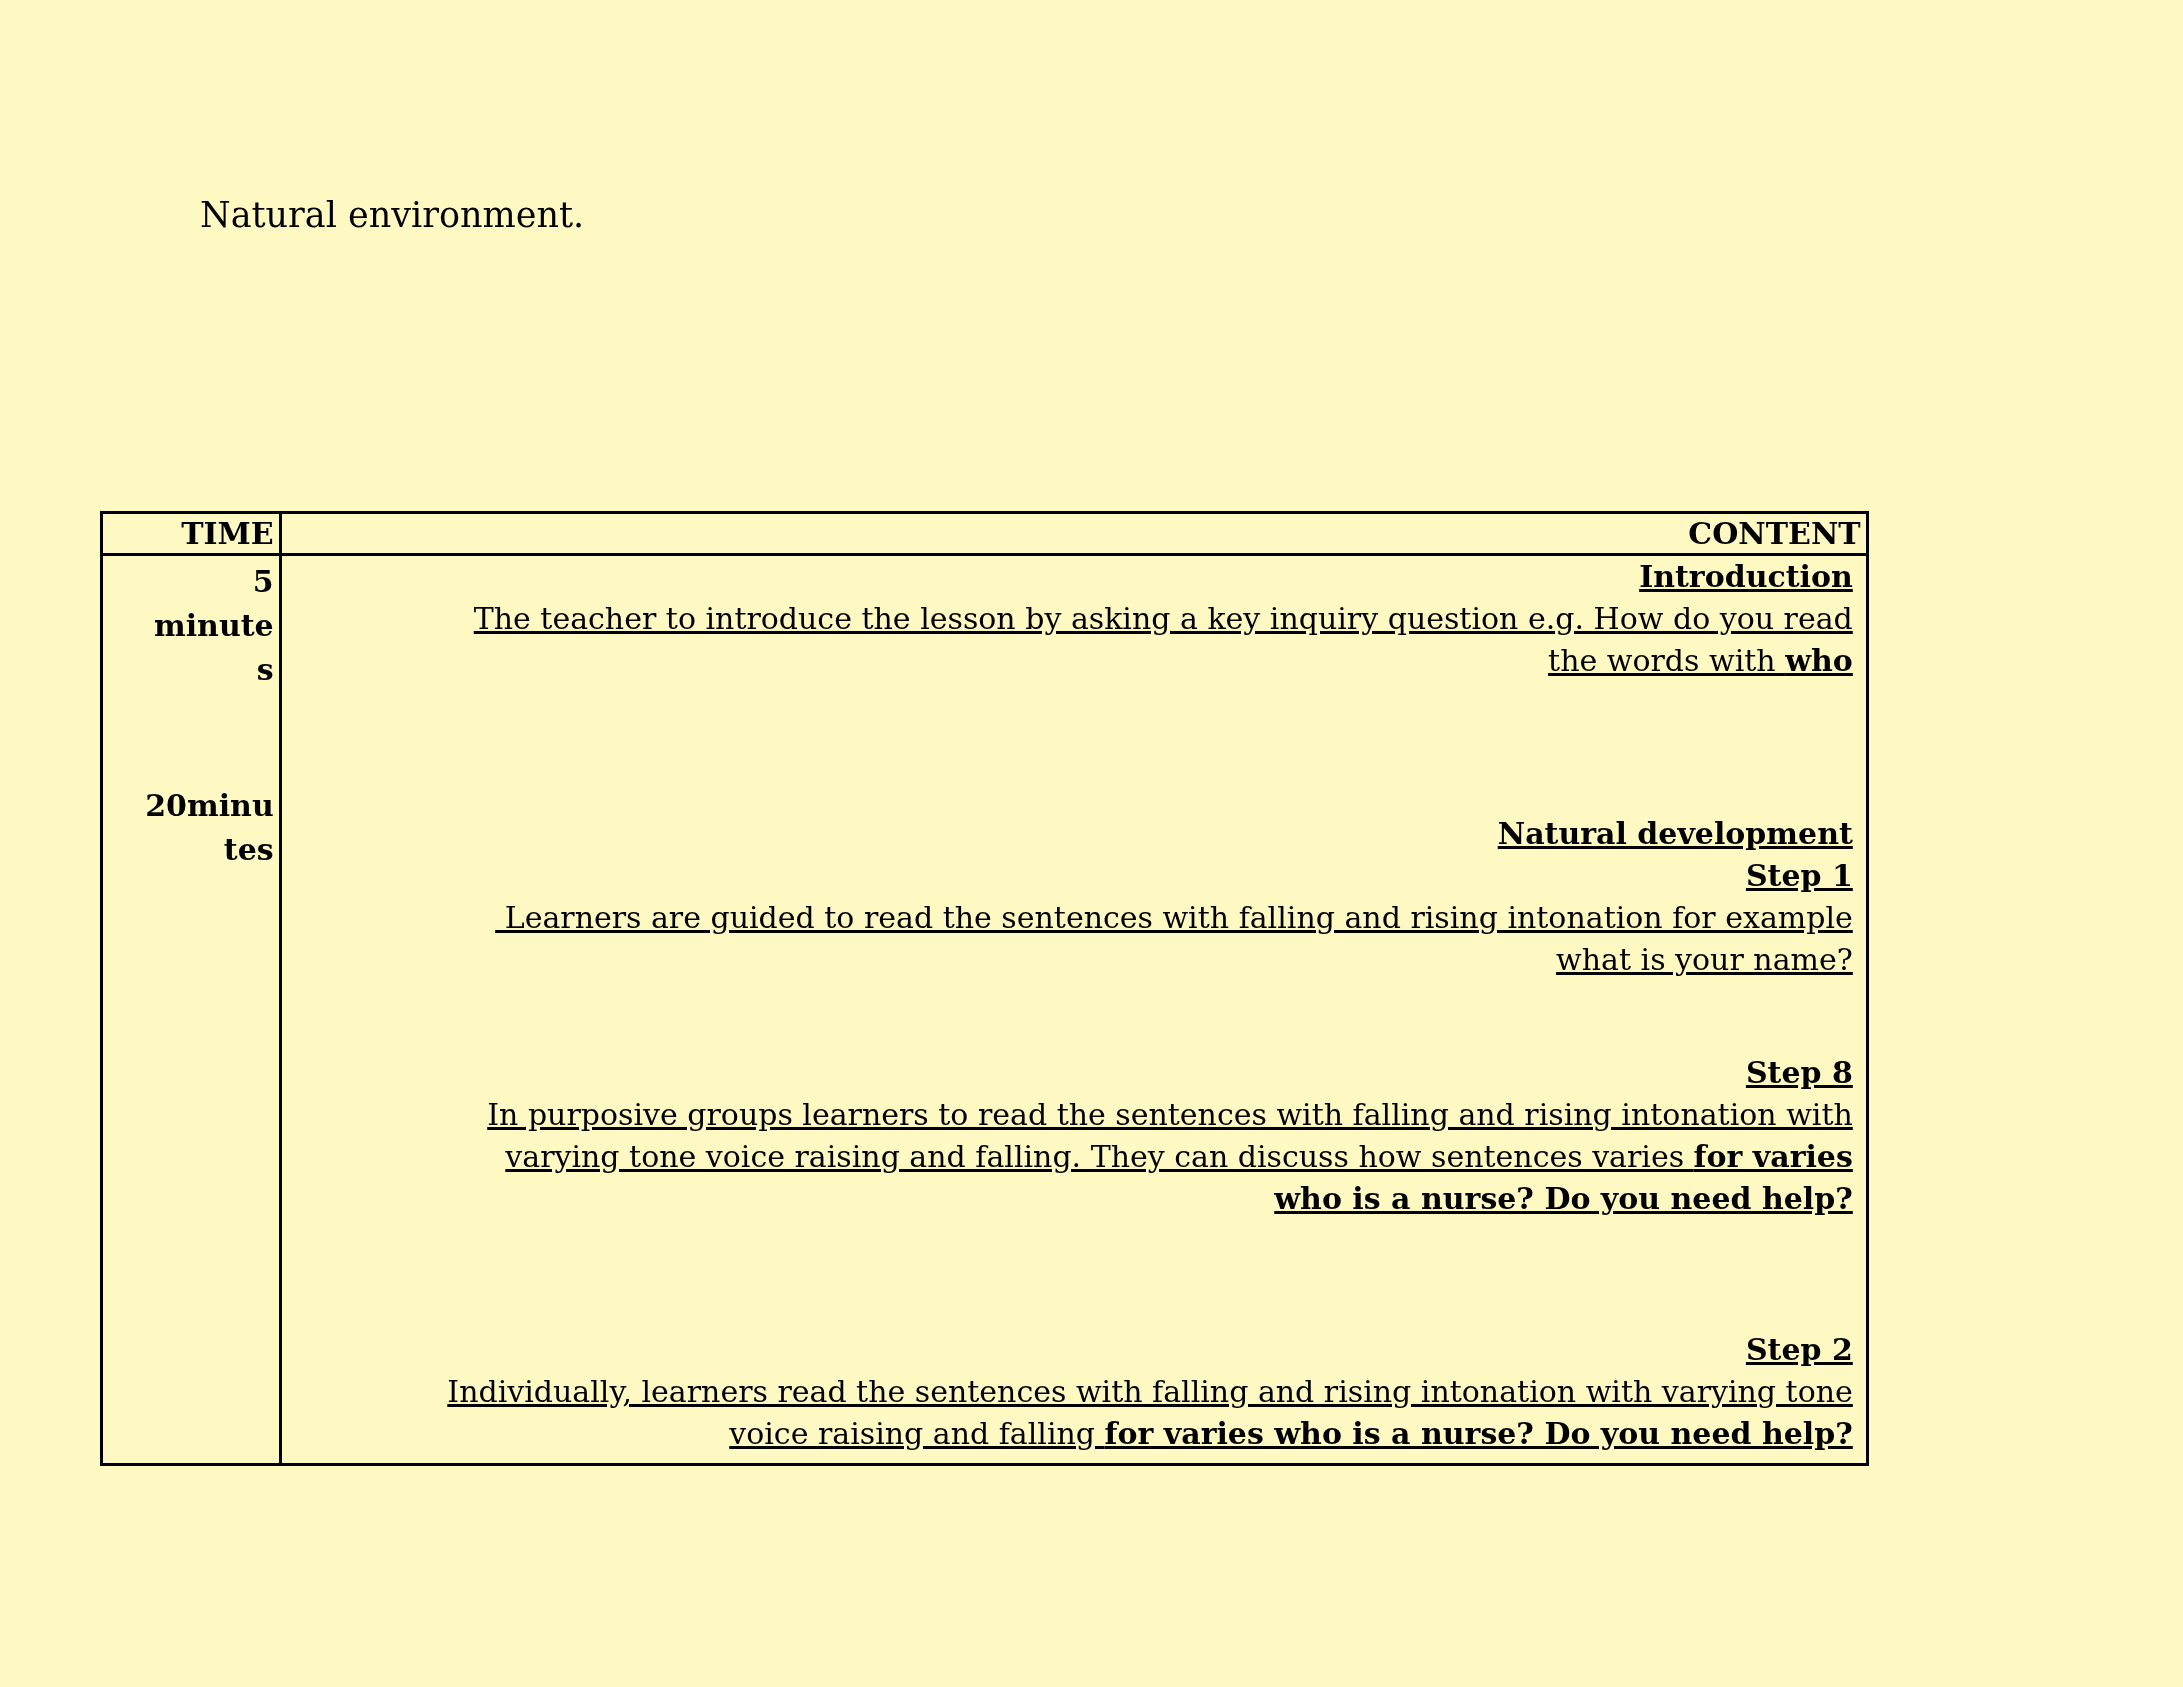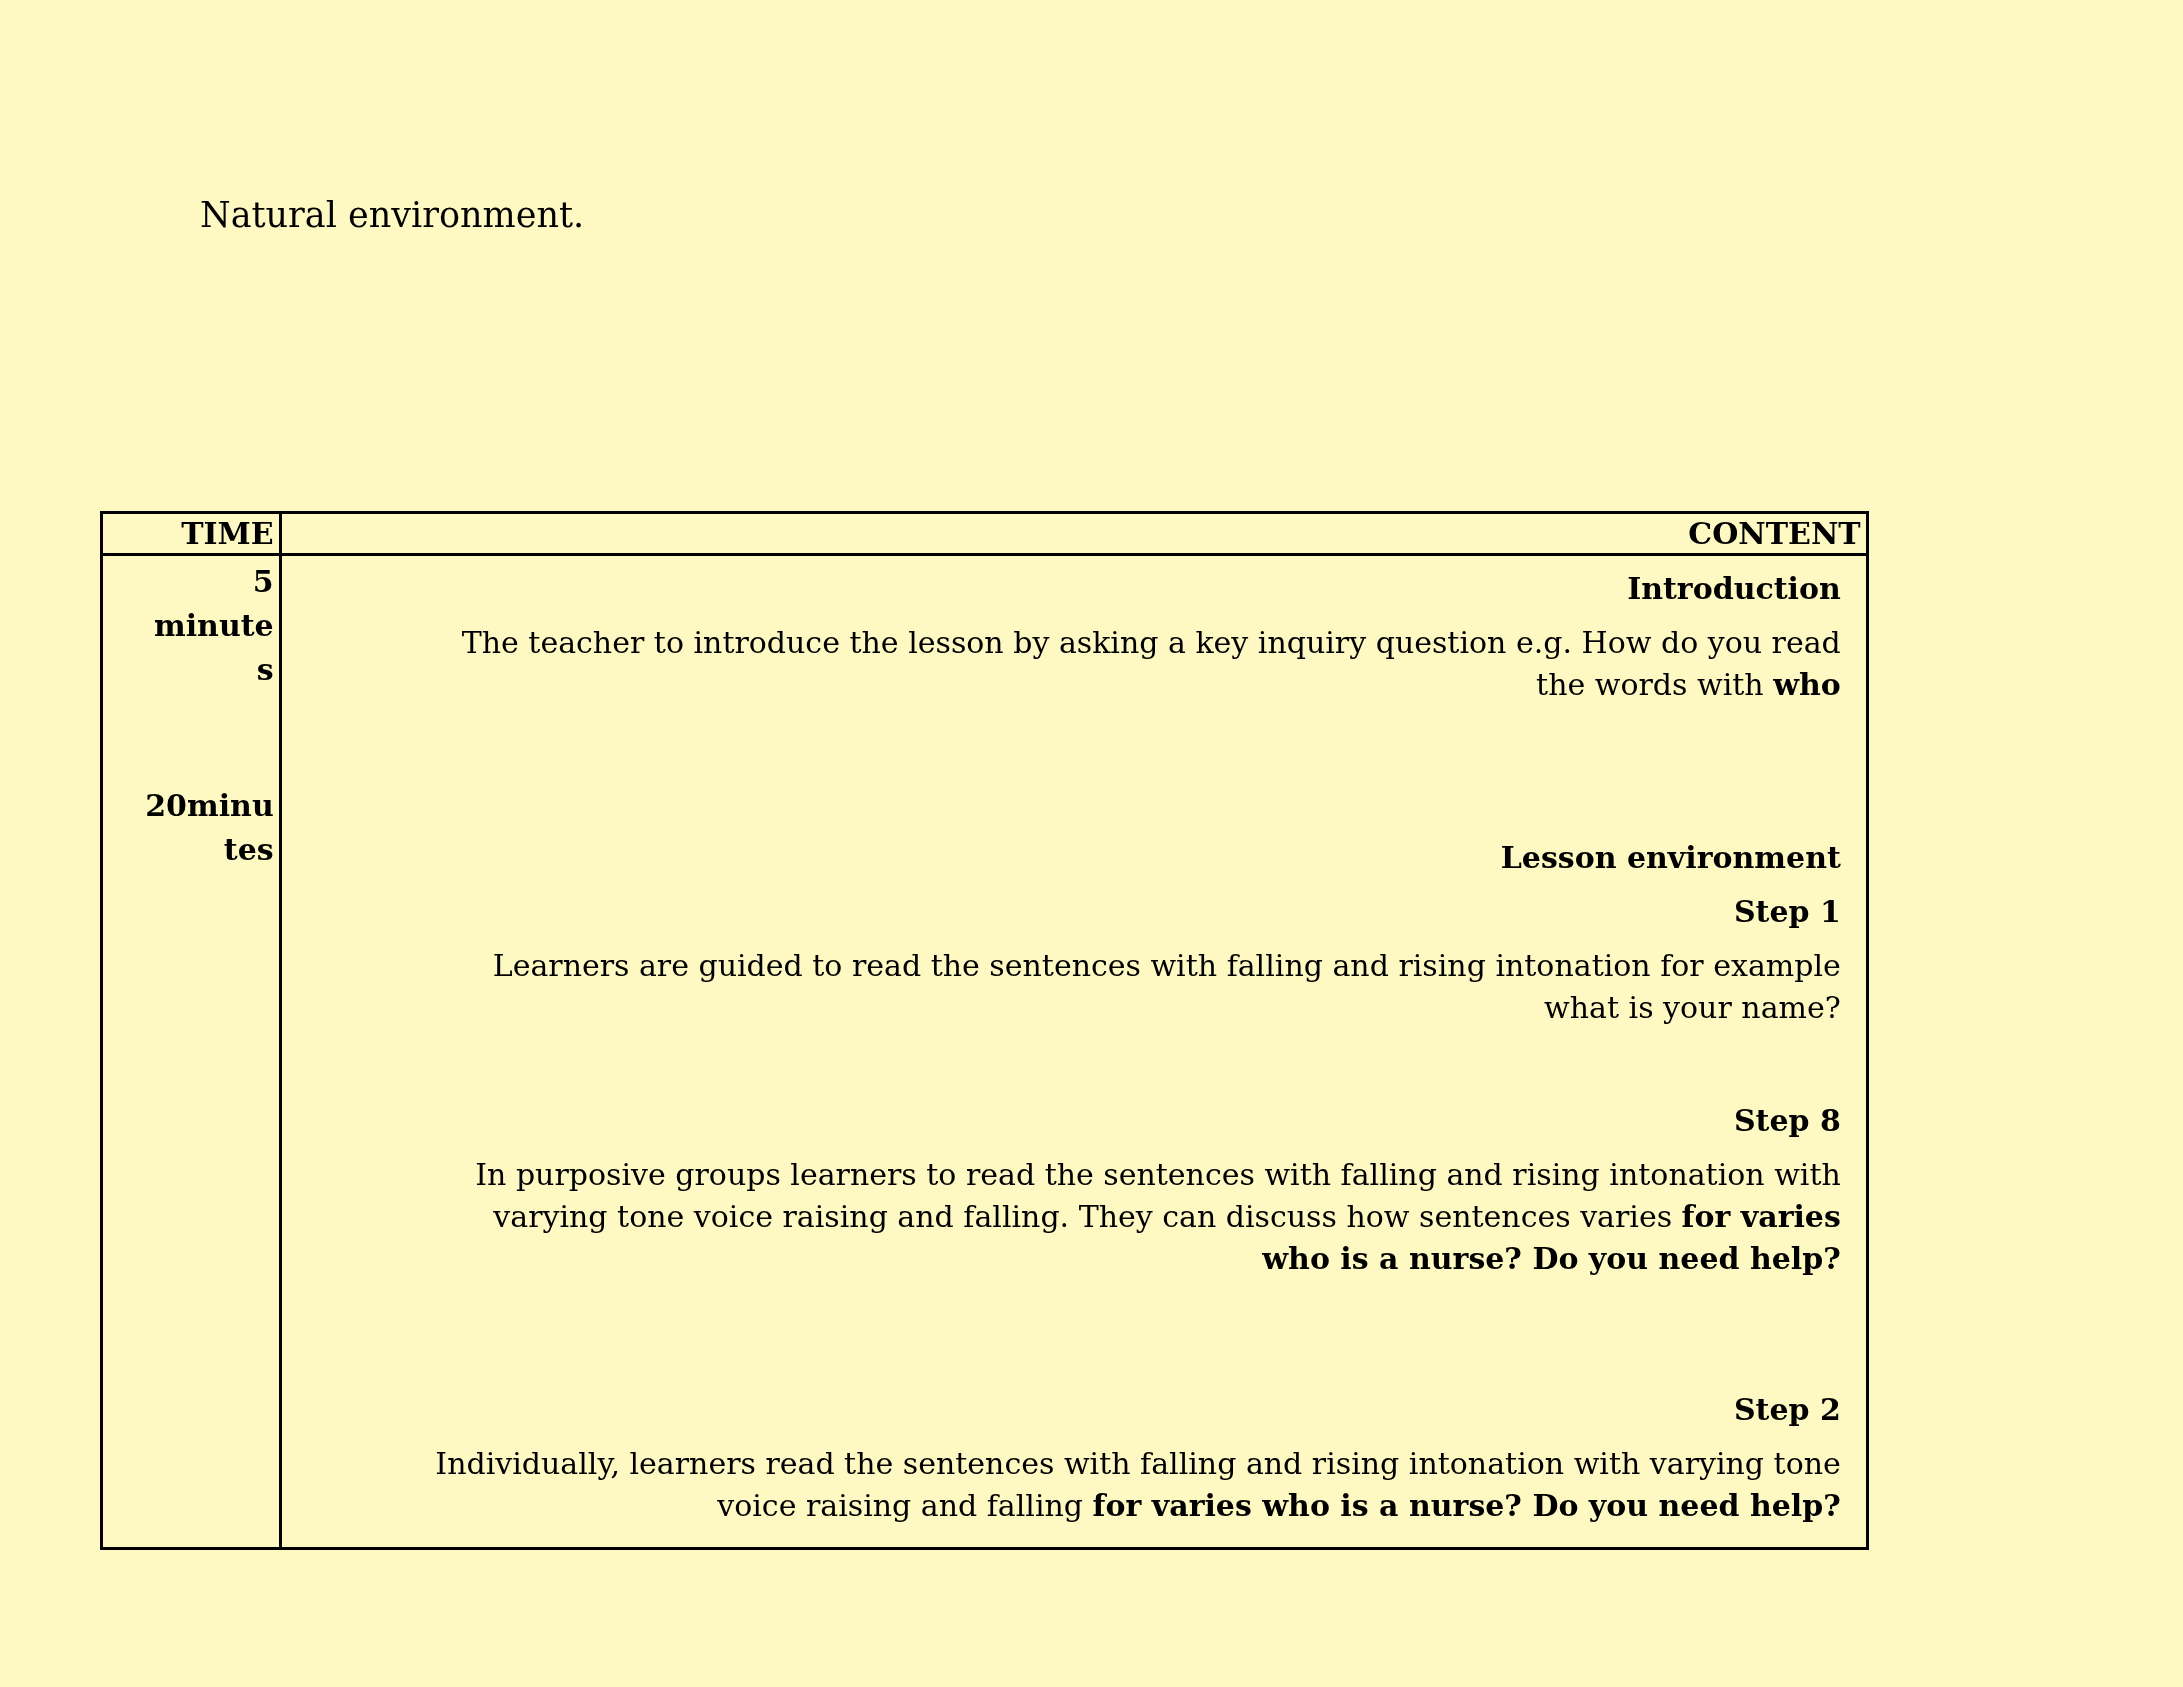--- a/index.html
+++ b/index.html
@@ -55,21 +55,21 @@
     font-weight: bold;
     padding: 4px 5.3px 0 14.6px;
   }
   .time-block { margin: 0; }
   .time-block-2 { margin-top: 92px; }
   .lesson-table td.content-cell {
     font-size: 30px;
     line-height: 42px;
     padding: 0 13.2px 8px 12px;
   }
-  .content-cell p { margin: 12px; }
+  .content-cell p { margin: 0; text-decoration: underline; }
   .content-cell p.heading { font-weight: bold; }
   .gap-lesson { margin-top: 131px !important; }
   .gap-step2  { margin-top: 71px !important; }
   .gap-step3  { margin-top: 109px !important; }
 </style>
 </head>
 <body>
 
 <div class="page">
 
@@ -88,21 +88,21 @@
     </thead>
     <tbody>
       <tr>
         <td class="time-cell">
           <div class="time-block">5<br>minute<br>s</div>
           <div class="time-block time-block-2">20minu<br>tes</div>
         </td>
         <td class="content-cell">
           <p class="heading">Introduction</p>
           <p class="para">The teacher to introduce the lesson by asking a key inquiry question e.g. How do you read<br>the words with <b>who</b></p>
-          <p class="heading gap-lesson">Lesson environment</p>
+          <p class="heading gap-lesson">Natural development</p>
           <p class="heading">Step 1</p>
           <p class="para">&nbsp;Learners are guided to read the sentences with falling and rising intonation for example<br>what is your name?</p>
           <p class="heading gap-step2">Step 8</p>
           <p class="para">In purposive groups learners to read the sentences with falling and rising intonation with<br>varying tone voice raising and falling. They can discuss how sentences varies <b>for varies</b><br><b>who is a nurse? Do you need help?</b></p>
           <p class="heading gap-step3">Step 2</p>
           <p class="para">Individually, learners read the sentences with falling and rising intonation with varying tone<br>voice raising and falling <b>for varies who is a nurse? Do you need help?</b></p>
         </td>
       </tr>
     </tbody>
   </table>

